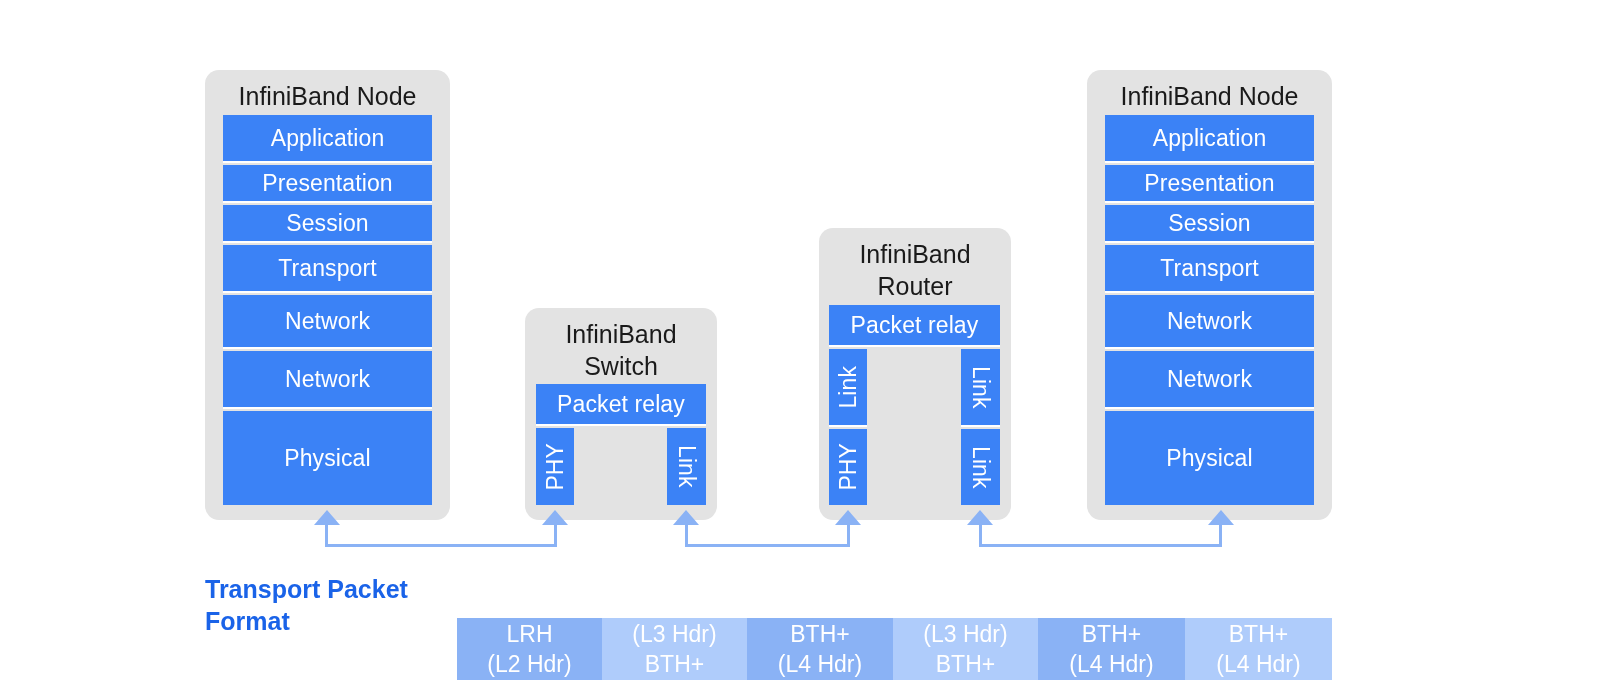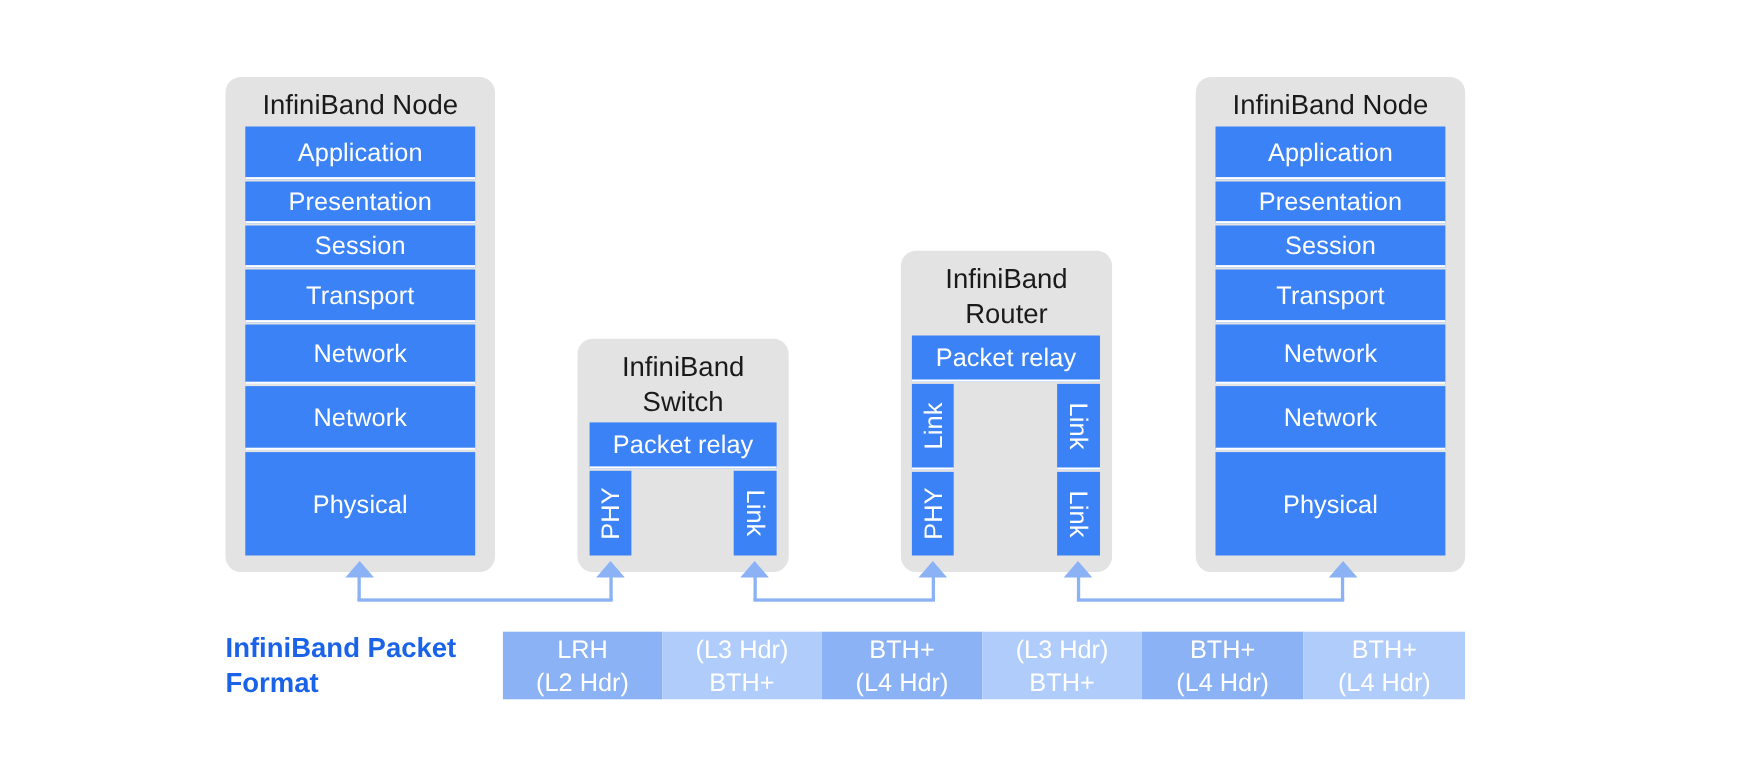--- a/index.html
+++ b/index.html
@@ -86,20 +86,21 @@
     font-weight: bold;
     font-size: 25px;
     line-height: 32px;
     white-space: pre-line;
   }
   #packet-bar {
     position: absolute;
     display: flex;
     height: 62px;
     overflow: hidden;
+    margin-top: 44px;
   }
   .pseg {
     box-sizing: border-box;
     color: #ffffff;
     font-size: 23px;
     line-height: 30px;
     text-align: center;
     display: flex;
     flex-direction: column;
     align-items: center;
@@ -214,21 +215,21 @@
   </div>
 
   <div class="uconn">
     <div class="arrowhead" style="left:967px; top:510px;"></div>
     <div class="leg" style="left:979px; top:522px; height:24px;"></div>
     <div class="base" style="left:979px; top:544px; width:243px;"></div>
     <div class="leg" style="left:1219px; top:522px; height:24px;"></div>
     <div class="arrowhead" style="left:1208px; top:510px;"></div>
   </div>
 
-  <div id="packet-label" style="left:205px; top:573px; width:250px;">InfiniBand Packet
+  <div id="packet-label" style="left:205px; top:573px; width:250px;">Transport Packet
 Format</div>
 
   <div id="packet-bar" style="left:457px; top:574px; width:875px;">
     <div class="pseg" style="width:145px; background:#8ab2f5;">LRH
 (L2 Hdr)</div>
     <div class="pseg" style="width:145px; background:#afccfb;">(L3 Hdr)
 BTH+</div>
     <div class="pseg" style="width:146px; background:#8ab2f5;">BTH+
 (L4 Hdr)</div>
     <div class="pseg" style="width:145px; background:#afccfb;">(L3 Hdr)

